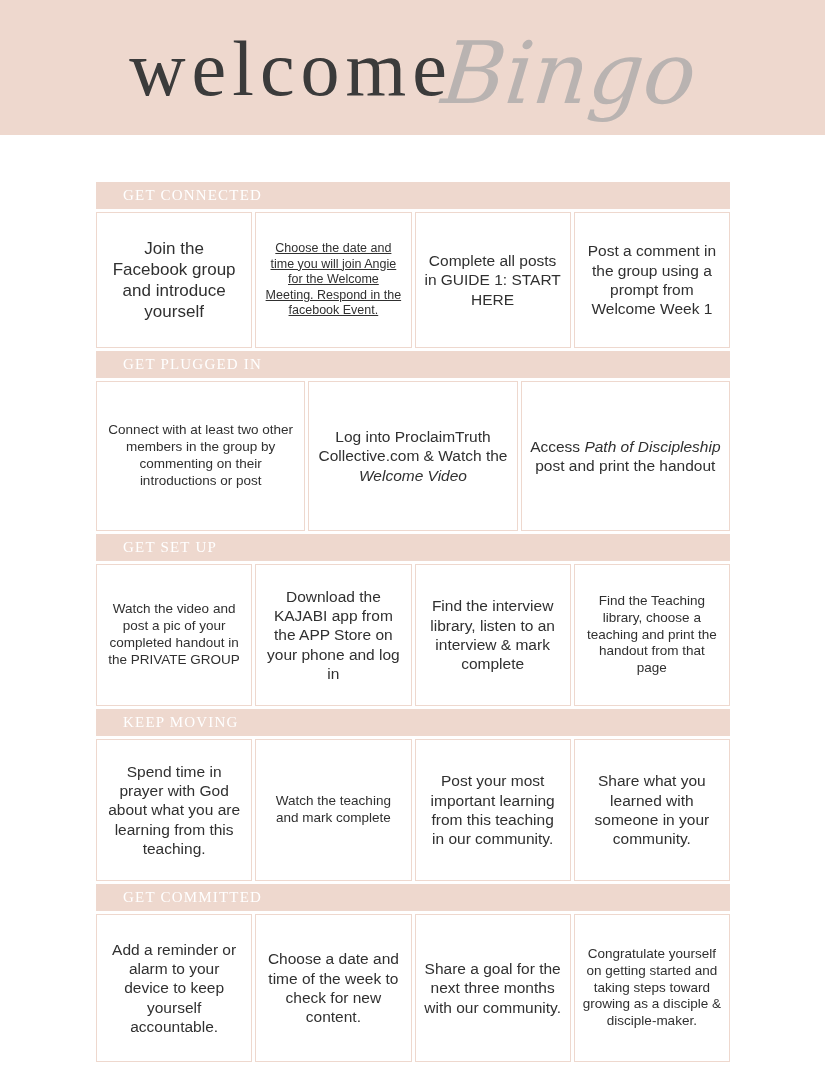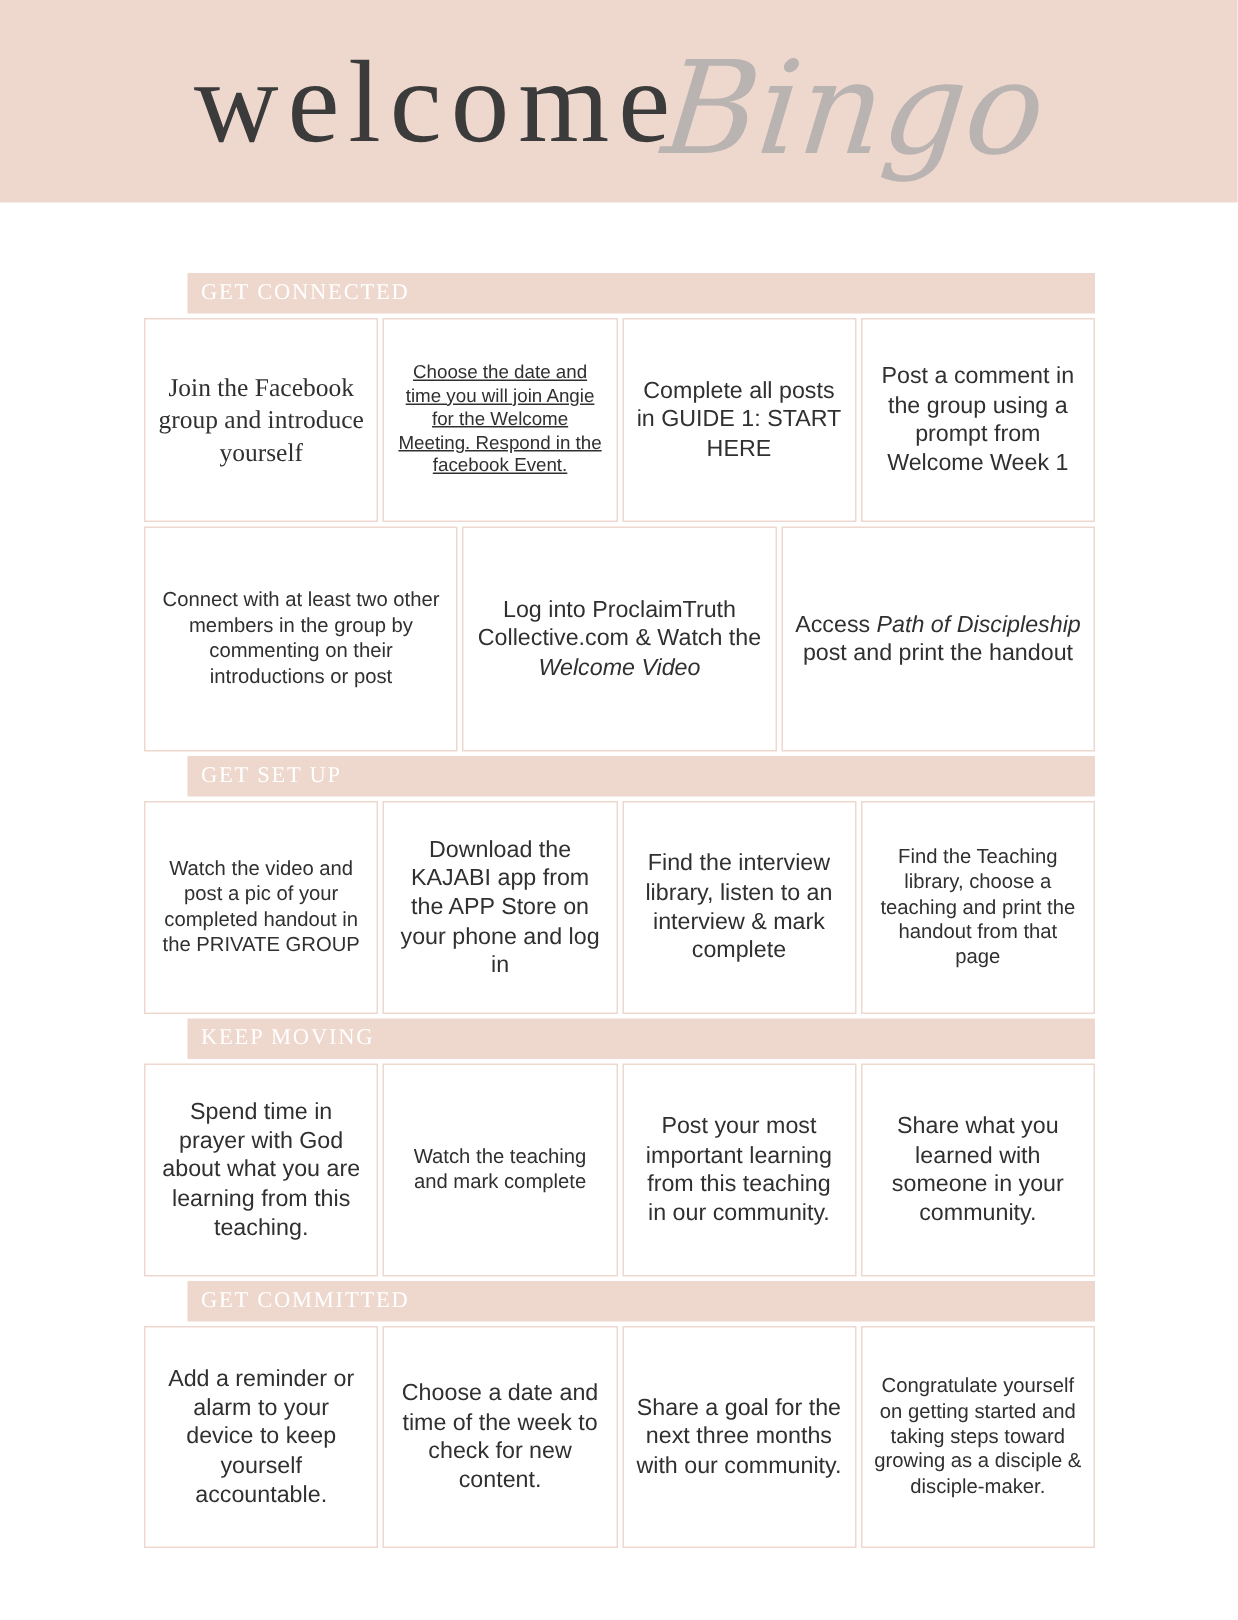--- a/index.html
+++ b/index.html
@@ -70,23 +70,22 @@
     position: absolute;
     left: 96px;
     top: 182px;
     width: 634px;
   }
   .section-head {
     background: #eed8ce;
     height: 27px;
     display: flex;
     align-items: center;
-    padding-left: 9px;
+    padding-left: 27px;
     box-sizing: border-box;
-    margin-left: 29px;
   }
   .section-head span {
     font-family: "Liberation Serif", serif;
     font-size: 15px;
     letter-spacing: 1.2px;
     color: #ffffff;
     font-weight: 400;
   }
   .row {
     display: flex;
@@ -104,21 +103,21 @@
     text-align: center;
     padding: 6px 8px;
     color: #303030;
     background: #ffffff;
   }
   .cell .txt {
     width: 100%;
     line-height: 1.25;
   }
   
-  .s-lg .txt { font-size: 17px; font-family: Liberation Serif, serif; }
+  .s-lg .txt { font-size: 17px; }
   .s-md .txt { font-size: 15.5px; }
   .s-sm .txt { font-size: 13.5px; }
   .s-xs .txt { font-size: 12.5px; text-decoration: underline; }
   .italic { font-style: italic; }
   
   .r1 .cell { height: 136px; }
   .r2 .cell { height: 150px; }
   .r3 .cell { height: 142px; }
   .r4 .cell { height: 142px; }
   .r5 .cell { height: 148px; }
@@ -150,20 +149,23 @@
           <div class="txt">Choose the date and time you will join Angie for the Welcome Meeting. Respond in the facebook Event.</div>
         </div>
       <div class="cell s-md">
           <div class="txt">Complete all posts in GUIDE 1: START HERE</div>
         </div>
       <div class="cell s-md">
           <div class="txt">Post a comment in the group using a prompt from Welcome Week 1</div>
         </div>
     </div>
 
+    <div class="section-head">
+      <span>GET PLUGGED IN</span>
+    </div>
     <div class="row r2">
       <div class="cell s-sm">
           <div class="txt">Connect with at least two other members in the group by commenting on their introductions or post</div>
         </div>
       <div class="cell s-md">
           <div class="txt">Log into ProclaimTruth Collective.com &amp; Watch the <span class="italic">Welcome Video</span></div>
         </div>
       <div class="cell s-md">
           <div class="txt">Access <span class="italic">Path of Discipleship</span> post and print the handout</div>
         </div>

